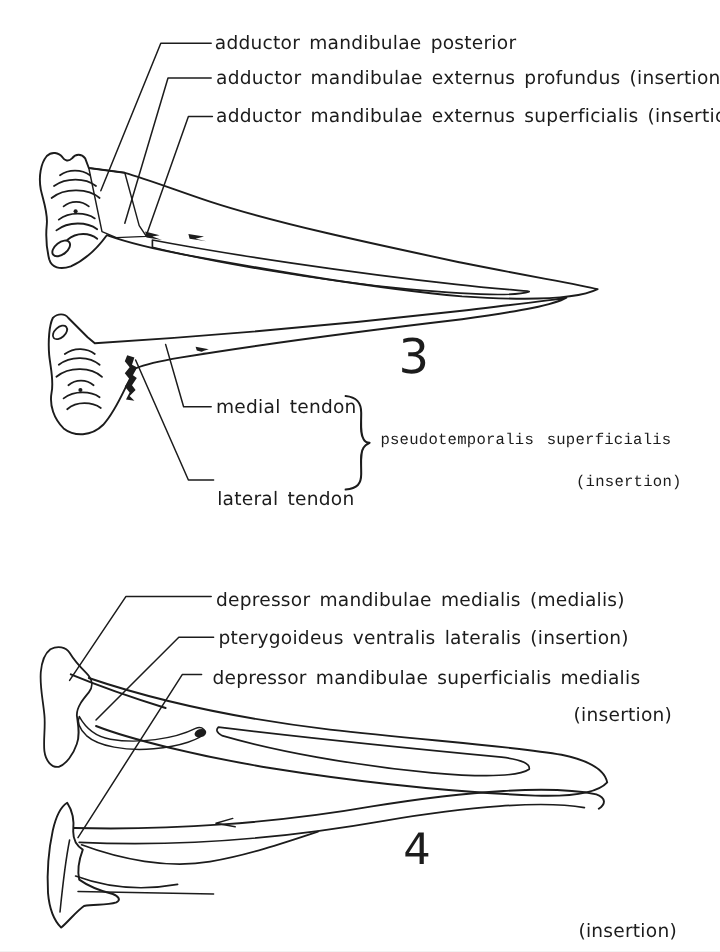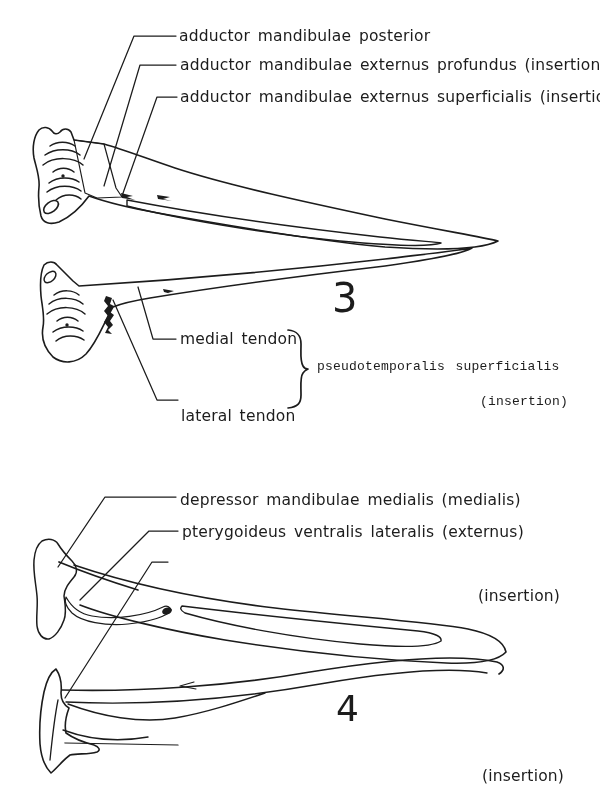--- a/index.html
+++ b/index.html
@@ -239,22 +239,23 @@
   <div class="lbl" style="left:181px; top:391px;margin-top:16px;">lateral tendon</div>
 
   <div class="lbl big" style="left:317px; top:358px;">pseudotemporalis superficialis</div>
 
   <div class="lbl big" style="left:480px; top:393px;">(insertion)</div>
 
   <div class="fignum" style="left:332px; top:278px;">3</div>
 
   <div class="lbl" style="left:180px; top:491px;">depressor mandibulae medialis (medialis)</div>
 
-  <div class="lbl" style="left:182px; top:523px;">pterygoideus ventralis lateralis (externus)</div>
-
+  <div class="lbl" style="left:182px; top:523px;">pterygoideus ventralis lateralis (insertion)</div>
+
+  <div class="lbl" style="left:177px; top:556px;">depressor mandibulae superficialis medialis</div>
 
   <div class="lbl" style="left:478px; top:587px;">(insertion)</div>
 
   <div class="fignum four" style="left:336px; top:691px;">4</div>
 
 
   <div class="lbl" style="left:482px; top:767px;">(insertion)</div>
 
 </div>
 

